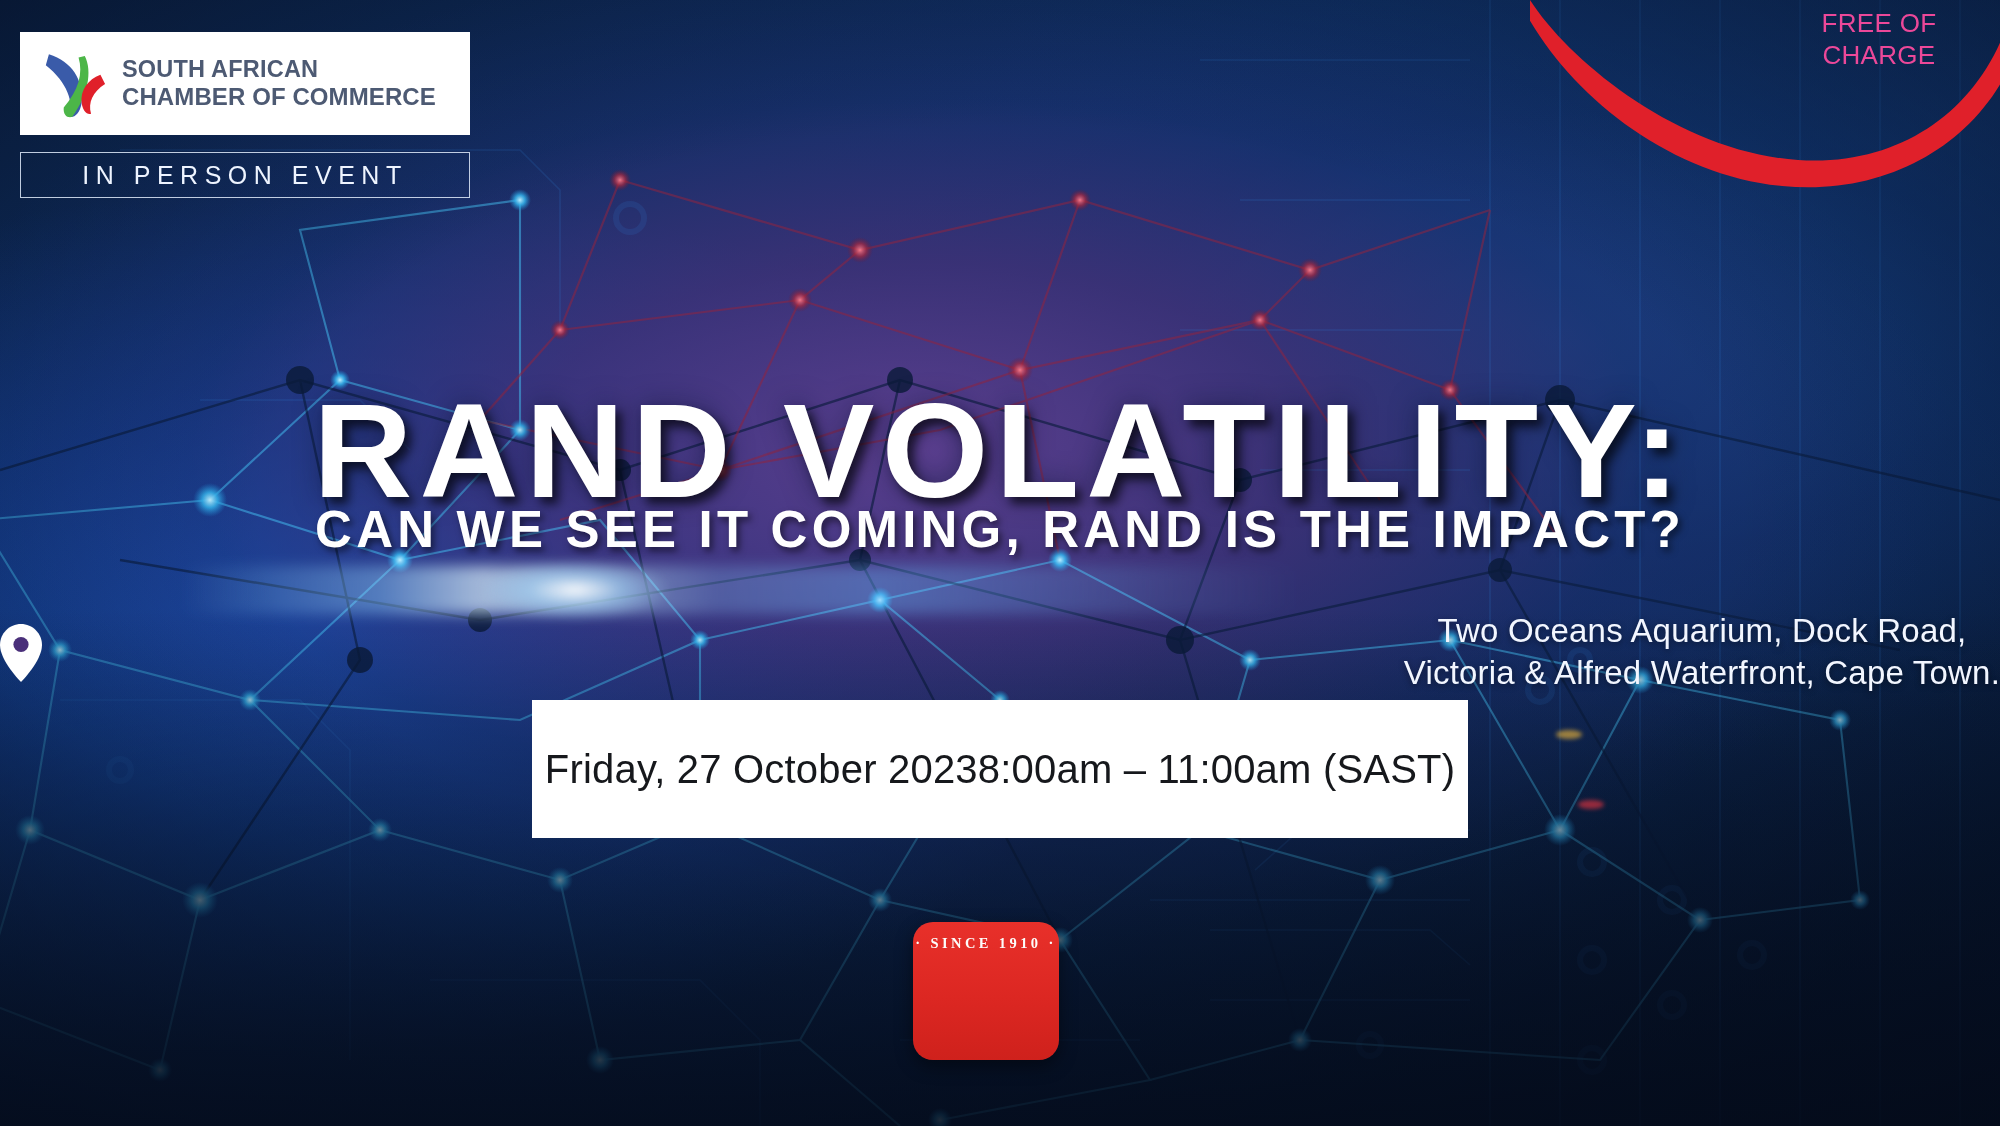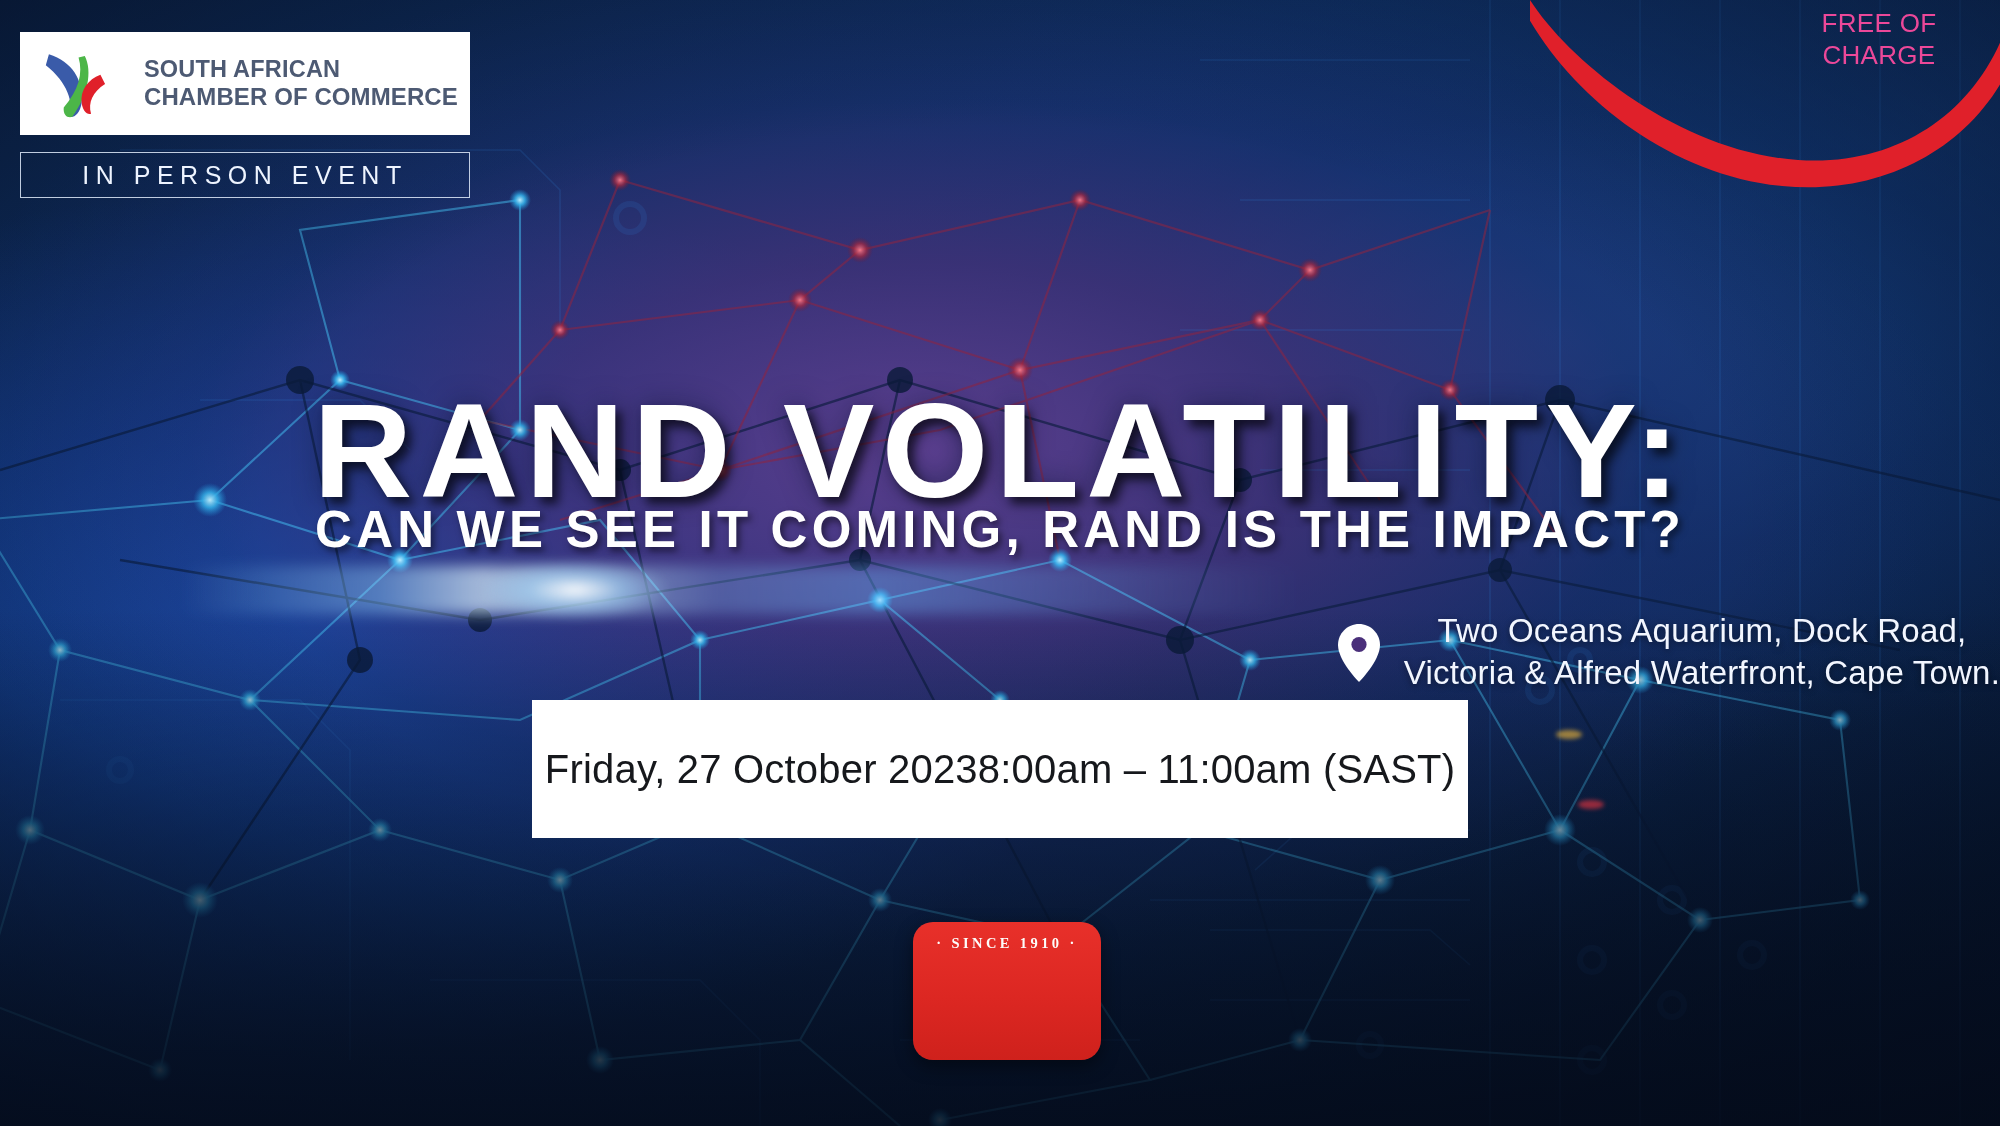--- a/index.html
+++ b/index.html
@@ -58,21 +58,21 @@
   
   .logo-card{
     position:absolute;left:20px;top:32px;
     width:450px;height:103px;
     background:#ffffff;
     display:flex;align-items:center;
     padding-left:18px;
   }
   .logo-mark{width:78px;height:78px;flex:0 0 78px;}
   .logo-text{
-    margin-left:28px;
+    margin-left:6px;
     color:#4d5a73;
     line-height:1.0;
     font-weight:bold;
   }
   .logo-l1{font-size:23.5px;letter-spacing:.2px;}
   .logo-l2{font-size:24px;letter-spacing:.1px;margin-top:3px;}
 
   
   .event-badge{
     position:absolute;left:20px;top:152px;
@@ -118,21 +118,21 @@
     font-size:51px;
     font-weight:bold;
     letter-spacing:4.2px;
     line-height:1;
     text-shadow:3px 4px 7px rgba(0,0,0,.55);
   }
 
   
   .venue{
     position:absolute;left:0;right:0;top:610px;
-    display:flex;align-items:center;justify-content:flex-end;
+    display:flex;align-items:center;justify-content:space-between;
     gap:24px;
   }
   .pin-icon{width:42px;height:58px;flex:0 0 42px;margin-top:2px;}
   .venue-text{
     color:#f2f6ff;
     font-size:33px;
     line-height:1.28;
     text-align:center;
     text-shadow:0 2px 6px rgba(0,0,0,.45);
     letter-spacing:.2px;
@@ -145,21 +145,21 @@
     background:#ffffff;
     display:flex;flex-direction:row;
     align-items:center;justify-content:center;
     color:#16181c;
   }
   .date-line{font-size:40px;line-height:1.22;letter-spacing:.2px;}
 
   
   .ij-logo{
     position:absolute;left:913px;top:922px;
-    width:188px;height:138px;
+    width:146px;height:138px;
     background:linear-gradient(180deg,#e8302a 0%,#dc2722 55%,#cf211c 100%);
     border-radius:20px;
     box-shadow:0 6px 18px rgba(0,0,0,.45);
     display:flex;flex-direction:column;align-items:center;
   }
   .ij-since{
     margin-top:13px;
     color:#fdfcfa;
     font-family:"Liberation Serif", serif;
     font-size:14.5px;

